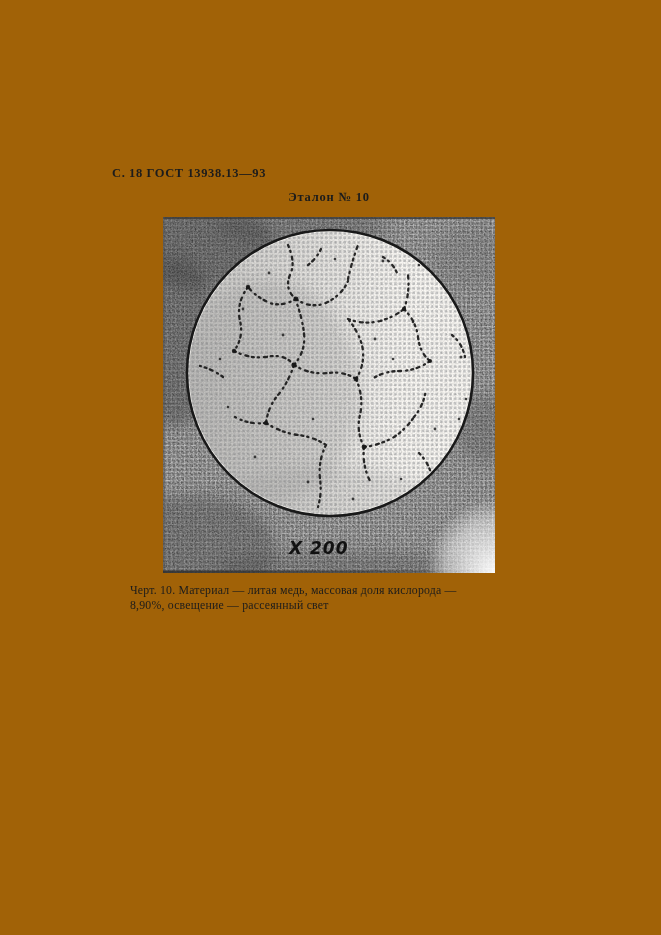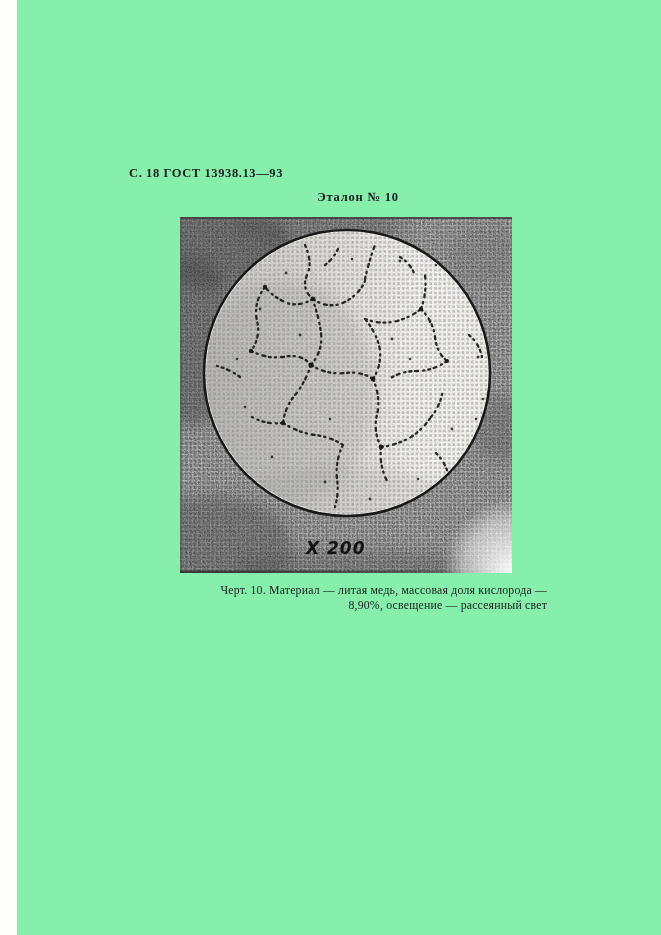--- a/index.html
+++ b/index.html
@@ -4,45 +4,45 @@
 <style>
   * { margin: 0; padding: 0; box-sizing: border-box; }
   html, body { width: 661px; height: 935px; }
   body {
     background: #fefefd;
     font-family: "Liberation Serif", serif;
     color: #1c1c1c;
     position: relative;
     overflow: hidden;
   }
-  .page { position: absolute; inset: 0; background: #86efac; margin-left: 17px; }
+  .page { position: absolute; inset: 0; background: #a16207; }
   .header-ref {
     position: absolute;
     left: 112px; top: 166px;
     font-size: 12.5px; font-weight: bold;
     letter-spacing: 0.6px;
     white-space: nowrap;
   }
   .etalon-title {
     position: absolute;
-    left: 175px; top: 190px; width: 332px;
+    left: 163px; top: 190px; width: 332px;
     text-align: center;
     font-size: 12.5px; font-weight: bold;
     letter-spacing: 0.8px;
   }
   .micrograph {
     position: absolute;
     left: 163px; top: 217px;
     width: 336px; height: 356px;
   }
   .micrograph svg { display: block; width: 332px; height: 356px; }
   .figure-caption {
     position: absolute;
     left: 130px; top: 583px; width: 400px;
-    text-align: right;
+    text-align: left;
     font-size: 11.8px;
     line-height: 14.5px;
     letter-spacing: 0.2px;
   }
 </style>
 </head>
 <body>
 
 <div class="page">
 

